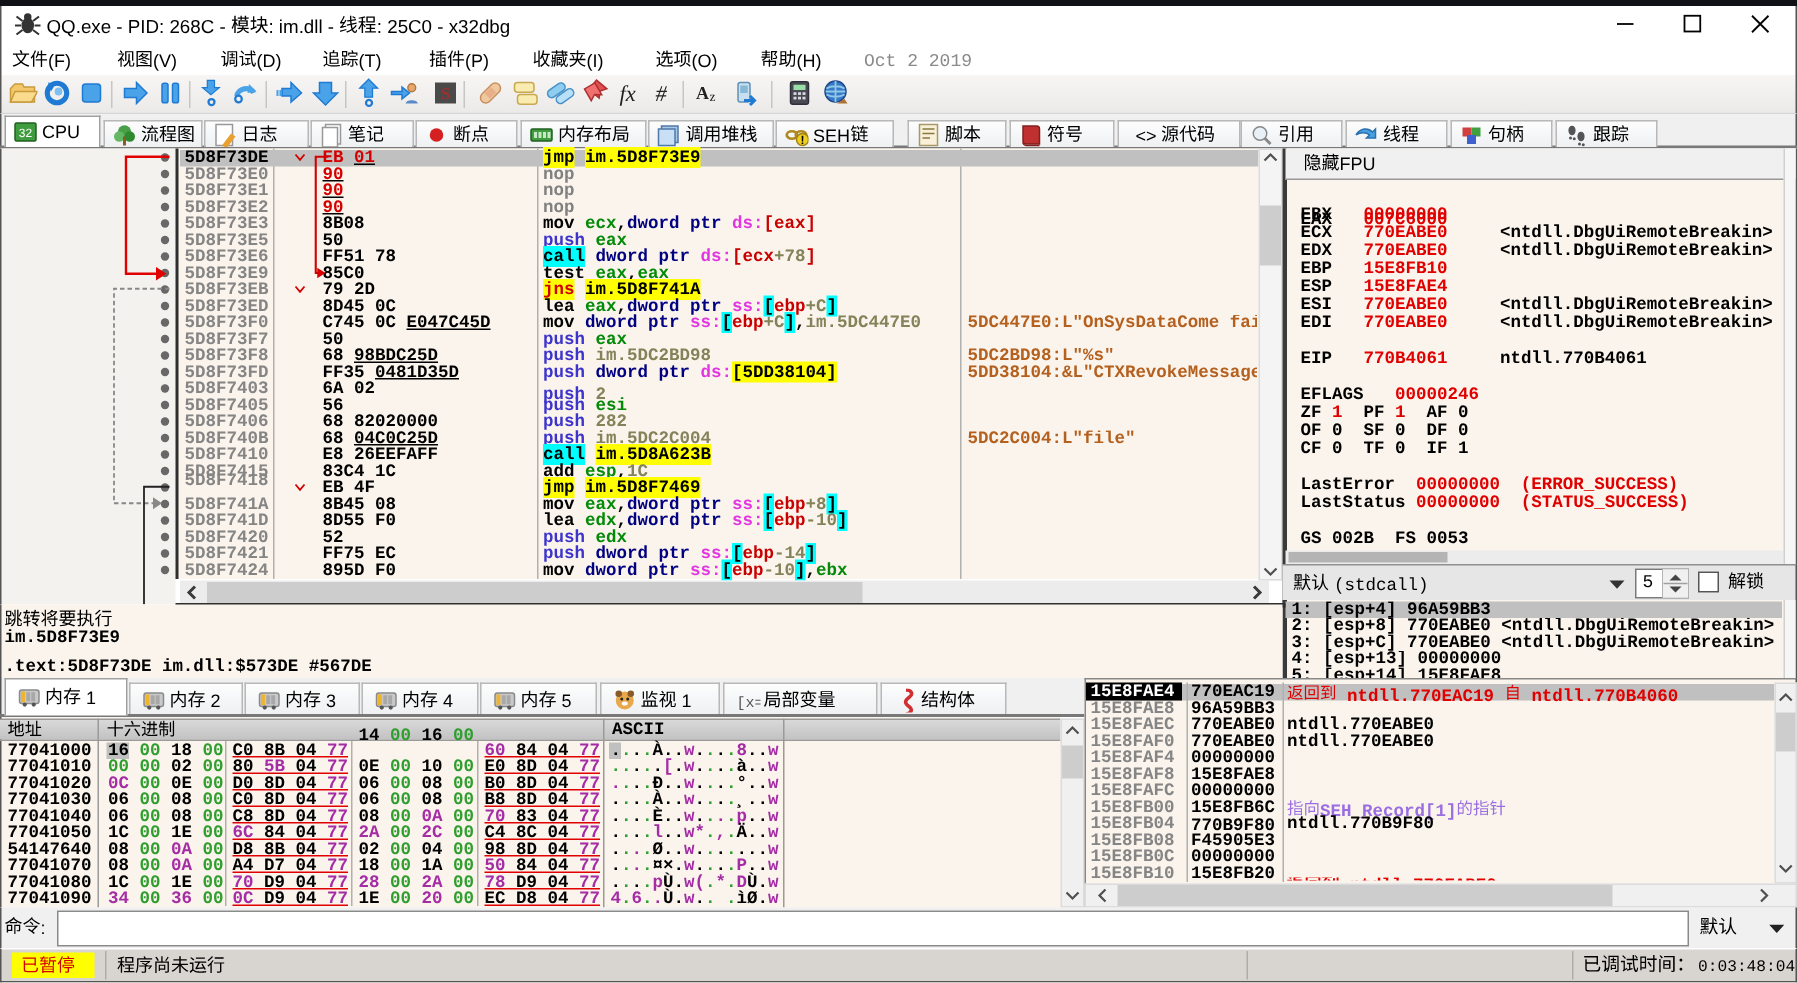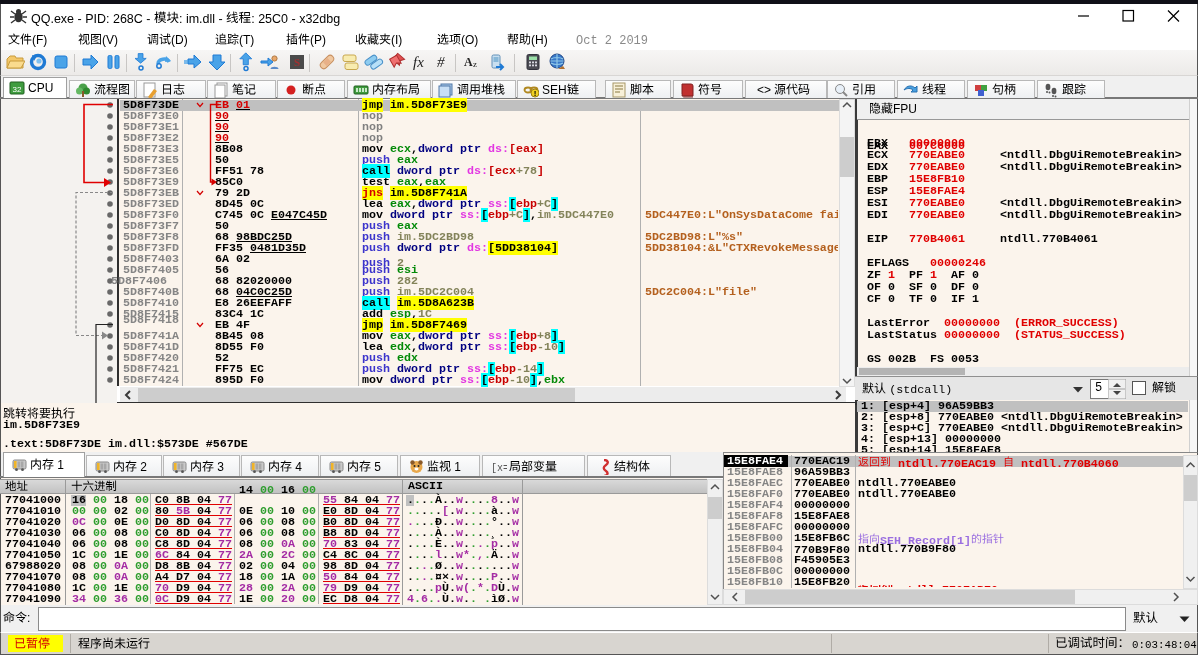--- a/index.html
+++ b/index.html
@@ -380,21 +380,21 @@
 <div class="row mono" style="left:123px;top:242.5px;color:#858585">5D8F73FD</div>
 <div class="row mono" style="left:215px;top:242.5px;color:#000"><span style="color:#000;">FF35 </span><span class="ulk" style="color:#000;">0481D35D</span></div>
 <div class="row mono" style="left:362px;top:242.5px;color:#000"><span class="blu">push</span> <span class="nvy">dword ptr</span> <span class="mag">ds:</span><span class="ylw" style="color:#000">[5DD38104]</span></div>
 <div class="row mono" style="left:645px;top:242.5px;width:193px;overflow:hidden;color:#b4601e">5DD38104:&amp;L"CTXRevokeMessage</div>
 <div class="row mono" style="left:123px;top:253.5px;color:#858585">5D8F7403</div>
 <div class="row mono" style="left:215px;top:253.5px;color:#000"><span style="color:#000;">6A 02</span></div>
 <div class="row mono" style="left:362px;top:258px;color:#000"><span class="blu">push</span> <span class="oli">2</span></div>
 <div class="row mono" style="left:123px;top:264.5px;color:#858585">5D8F7405</div>
 <div class="row mono" style="left:215px;top:264.5px;color:#000"><span style="color:#000;">56</span></div>
 <div class="row mono" style="left:362px;top:264.5px;color:#000"><span class="blu">push</span> <span class="grn">esi</span></div>
-<div class="row mono" style="left:111px;top:275.5px;color:#858585">5D8F7406</div>
+<div class="row mono" style="left:123px;top:275.5px;color:#858585">5D8F7406</div>
 <div class="row mono" style="left:215px;top:275.5px;color:#000"><span style="color:#000;">68 82020000</span></div>
 <div class="row mono" style="left:362px;top:275.5px;color:#000"><span class="blu">push</span> <span class="oli">282</span></div>
 <div class="row mono" style="left:123px;top:286.5px;color:#858585">5D8F740B</div>
 <div class="row mono" style="left:215px;top:286.5px;color:#000"><span style="color:#000;">68 </span><span class="ulk" style="color:#000;">04C0C25D</span></div>
 <div class="row mono" style="left:362px;top:286.5px;color:#000"><span class="blu">push</span> <span class="oli">im.5DC2C004</span></div>
 <div class="row mono" style="left:645px;top:286.5px;width:193px;overflow:hidden;color:#b4601e">5DC2C004:L"file"</div>
 <div class="row mono" style="left:123px;top:297.5px;color:#858585">5D8F7410</div>
 <div class="row mono" style="left:215px;top:297.5px;color:#000"><span style="color:#000;">E8 26EEFAFF</span></div>
 <div class="row mono" style="left:362px;top:297.5px;color:#000"><span class="cyn">call</span> <span class="ylw" style="color:#000">im.5D8A623B</span></div>
 <div class="row mono" style="left:123px;top:308.5px;color:#858585">5D8F7415</div>
@@ -613,21 +613,21 @@
 <div class="ab" style="left:522px;top:479px;width:1px;height:126px;background:#9a9a9a"></div>
 <div class="ab" style="left:150px;top:494px;width:1px;height:110px;background:#b0b0b0"></div>
 <div class="ab" style="left:234px;top:494px;width:1px;height:110px;background:#b0b0b0"></div>
 <div class="ab" style="left:318px;top:494px;width:1px;height:110px;background:#b0b0b0"></div>
 <div class="ab" style="left:71px;top:494.5px;width:15px;height:11px;background:#c0c0c0"></div>
 <div class="ab" style="left:406px;top:494.5px;width:8px;height:11px;background:#c0c0c0"></div>
 <div class="row mono" style="left:5px;top:494.5px;color:#000">77041000</div>
 <div class="row mono" style="left:72px;top:494.5px"><span style="color:#000">16</span> <span style="color:#2f9e2f">00</span> <span style="color:#000">18</span> <span style="color:#2f9e2f">00</span></div>
 <div class="row mono" style="left:155px;top:494.5px;height:10.6px;border-bottom:1.6px solid #e00000"><span style="color:#000">C0</span> <span style="color:#000">8B</span> <span style="color:#000">04</span> <span style="color:#a42ca4">77</span></div>
 <div class="row mono" style="left:239px;top:485px"><span style="color:#000">14</span> <span style="color:#2f9e2f">00</span> <span style="color:#000">16</span> <span style="color:#2f9e2f">00</span></div>
-<div class="row mono" style="left:323px;top:494.5px;height:10.6px;border-bottom:1.6px solid #e00000"><span style="color:#a42ca4">55</span> <span style="color:#000">84</span> <span style="color:#000">04</span> <span style="color:#a42ca4">77</span></div>
+<div class="row mono" style="left:323px;top:494.5px;height:10.6px;border-bottom:1.6px solid #e00000"><span style="color:#a42ca4">60</span> <span style="color:#000">84</span> <span style="color:#000">04</span> <span style="color:#a42ca4">77</span></div>
 <div class="row mono" style="left:407px;top:494.5px"><span style="color:#000">.</span><span style="color:#2f9e2f">.</span><span style="color:#000">.</span><span style="color:#2f9e2f">.</span><span style="color:#000">À</span><span style="color:#000">.</span><span style="color:#000">.</span><span style="color:#a42ca4">w</span><span style="color:#000">.</span><span style="color:#2f9e2f">.</span><span style="color:#000">.</span><span style="color:#2f9e2f">.</span><span style="color:#a42ca4">8</span><span style="color:#000">.</span><span style="color:#000">.</span><span style="color:#a42ca4">w</span></div>
 <div class="row mono" style="left:5px;top:505.5px;color:#000">77041010</div>
 <div class="row mono" style="left:72px;top:505.5px"><span style="color:#2f9e2f">00</span> <span style="color:#2f9e2f">00</span> <span style="color:#000">02</span> <span style="color:#2f9e2f">00</span></div>
 <div class="row mono" style="left:155px;top:505.5px;height:10.6px;border-bottom:1.6px solid #e00000"><span style="color:#000">80</span> <span style="color:#a42ca4">5B</span> <span style="color:#000">04</span> <span style="color:#a42ca4">77</span></div>
 <div class="row mono" style="left:239px;top:505.5px"><span style="color:#000">0E</span> <span style="color:#2f9e2f">00</span> <span style="color:#000">10</span> <span style="color:#2f9e2f">00</span></div>
 <div class="row mono" style="left:323px;top:505.5px;height:10.6px;border-bottom:1.6px solid #e00000"><span style="color:#000">E0</span> <span style="color:#000">8D</span> <span style="color:#000">04</span> <span style="color:#a42ca4">77</span></div>
 <div class="row mono" style="left:407px;top:505.5px"><span style="color:#2f9e2f">.</span><span style="color:#2f9e2f">.</span><span style="color:#000">.</span><span style="color:#2f9e2f">.</span><span style="color:#000">.</span><span style="color:#a42ca4">[</span><span style="color:#000">.</span><span style="color:#a42ca4">w</span><span style="color:#000">.</span><span style="color:#2f9e2f">.</span><span style="color:#000">.</span><span style="color:#2f9e2f">.</span><span style="color:#000">à</span><span style="color:#000">.</span><span style="color:#000">.</span><span style="color:#a42ca4">w</span></div>
 <div class="row mono" style="left:5px;top:516.5px;color:#000">77041020</div>
 <div class="row mono" style="left:72px;top:516.5px"><span style="color:#a42ca4">0C</span> <span style="color:#2f9e2f">00</span> <span style="color:#000">0E</span> <span style="color:#2f9e2f">00</span></div>
 <div class="row mono" style="left:155px;top:516.5px;height:10.6px;border-bottom:1.6px solid #e00000"><span style="color:#000">D0</span> <span style="color:#000">8D</span> <span style="color:#000">04</span> <span style="color:#a42ca4">77</span></div>
@@ -645,37 +645,37 @@
 <div class="row mono" style="left:155px;top:538.5px;height:10.6px;border-bottom:1.6px solid #e00000"><span style="color:#000">C8</span> <span style="color:#000">8D</span> <span style="color:#000">04</span> <span style="color:#a42ca4">77</span></div>
 <div class="row mono" style="left:239px;top:538.5px"><span style="color:#000">08</span> <span style="color:#2f9e2f">00</span> <span style="color:#a42ca4">0A</span> <span style="color:#2f9e2f">00</span></div>
 <div class="row mono" style="left:323px;top:538.5px;height:10.6px;border-bottom:1.6px solid #e00000"><span style="color:#a42ca4">70</span> <span style="color:#000">83</span> <span style="color:#000">04</span> <span style="color:#a42ca4">77</span></div>
 <div class="row mono" style="left:407px;top:538.5px"><span style="color:#000">.</span><span style="color:#2f9e2f">.</span><span style="color:#000">.</span><span style="color:#2f9e2f">.</span><span style="color:#000">È</span><span style="color:#000">.</span><span style="color:#000">.</span><span style="color:#a42ca4">w</span><span style="color:#000">.</span><span style="color:#2f9e2f">.</span><span style="color:#a42ca4">.</span><span style="color:#2f9e2f">.</span><span style="color:#a42ca4">p</span><span style="color:#000">.</span><span style="color:#000">.</span><span style="color:#a42ca4">w</span></div>
 <div class="row mono" style="left:5px;top:549.5px;color:#000">77041050</div>
 <div class="row mono" style="left:72px;top:549.5px"><span style="color:#000">1C</span> <span style="color:#2f9e2f">00</span> <span style="color:#000">1E</span> <span style="color:#2f9e2f">00</span></div>
 <div class="row mono" style="left:155px;top:549.5px;height:10.6px;border-bottom:1.6px solid #e00000"><span style="color:#a42ca4">6C</span> <span style="color:#000">84</span> <span style="color:#000">04</span> <span style="color:#a42ca4">77</span></div>
 <div class="row mono" style="left:239px;top:549.5px"><span style="color:#a42ca4">2A</span> <span style="color:#2f9e2f">00</span> <span style="color:#a42ca4">2C</span> <span style="color:#2f9e2f">00</span></div>
 <div class="row mono" style="left:323px;top:549.5px;height:10.6px;border-bottom:1.6px solid #e00000"><span style="color:#000">C4</span> <span style="color:#000">8C</span> <span style="color:#000">04</span> <span style="color:#a42ca4">77</span></div>
 <div class="row mono" style="left:407px;top:549.5px"><span style="color:#000">.</span><span style="color:#2f9e2f">.</span><span style="color:#000">.</span><span style="color:#2f9e2f">.</span><span style="color:#a42ca4">l</span><span style="color:#000">.</span><span style="color:#000">.</span><span style="color:#a42ca4">w</span><span style="color:#a42ca4">*</span><span style="color:#2f9e2f">.</span><span style="color:#a42ca4">,</span><span style="color:#2f9e2f">.</span><span style="color:#000">Ä</span><span style="color:#000">.</span><span style="color:#000">.</span><span style="color:#a42ca4">w</span></div>
-<div class="row mono" style="left:5px;top:560.5px;color:#000">67988020</div>
+<div class="row mono" style="left:5px;top:560.5px;color:#000">54147640</div>
 <div class="row mono" style="left:72px;top:560.5px"><span style="color:#000">08</span> <span style="color:#2f9e2f">00</span> <span style="color:#a42ca4">0A</span> <span style="color:#2f9e2f">00</span></div>
 <div class="row mono" style="left:155px;top:560.5px;height:10.6px;border-bottom:1.6px solid #e00000"><span style="color:#000">D8</span> <span style="color:#000">8B</span> <span style="color:#000">04</span> <span style="color:#a42ca4">77</span></div>
 <div class="row mono" style="left:239px;top:560.5px"><span style="color:#000">02</span> <span style="color:#2f9e2f">00</span> <span style="color:#000">04</span> <span style="color:#2f9e2f">00</span></div>
 <div class="row mono" style="left:323px;top:560.5px;height:10.6px;border-bottom:1.6px solid #e00000"><span style="color:#000">98</span> <span style="color:#000">8D</span> <span style="color:#000">04</span> <span style="color:#a42ca4">77</span></div>
 <div class="row mono" style="left:407px;top:560.5px"><span style="color:#000">.</span><span style="color:#2f9e2f">.</span><span style="color:#a42ca4">.</span><span style="color:#2f9e2f">.</span><span style="color:#000">Ø</span><span style="color:#000">.</span><span style="color:#000">.</span><span style="color:#a42ca4">w</span><span style="color:#000">.</span><span style="color:#2f9e2f">.</span><span style="color:#000">.</span><span style="color:#2f9e2f">.</span><span style="color:#000">.</span><span style="color:#000">.</span><span style="color:#000">.</span><span style="color:#a42ca4">w</span></div>
 <div class="row mono" style="left:5px;top:571.5px;color:#000">77041070</div>
 <div class="row mono" style="left:72px;top:571.5px"><span style="color:#000">08</span> <span style="color:#2f9e2f">00</span> <span style="color:#a42ca4">0A</span> <span style="color:#2f9e2f">00</span></div>
 <div class="row mono" style="left:155px;top:571.5px;height:10.6px;border-bottom:1.6px solid #e00000"><span style="color:#000">A4</span> <span style="color:#000">D7</span> <span style="color:#000">04</span> <span style="color:#a42ca4">77</span></div>
 <div class="row mono" style="left:239px;top:571.5px"><span style="color:#000">18</span> <span style="color:#2f9e2f">00</span> <span style="color:#000">1A</span> <span style="color:#2f9e2f">00</span></div>
 <div class="row mono" style="left:323px;top:571.5px;height:10.6px;border-bottom:1.6px solid #e00000"><span style="color:#a42ca4">50</span> <span style="color:#000">84</span> <span style="color:#000">04</span> <span style="color:#a42ca4">77</span></div>
 <div class="row mono" style="left:407px;top:571.5px"><span style="color:#000">.</span><span style="color:#2f9e2f">.</span><span style="color:#a42ca4">.</span><span style="color:#2f9e2f">.</span><span style="color:#000">¤</span><span style="color:#000">×</span><span style="color:#000">.</span><span style="color:#a42ca4">w</span><span style="color:#000">.</span><span style="color:#2f9e2f">.</span><span style="color:#000">.</span><span style="color:#2f9e2f">.</span><span style="color:#a42ca4">P</span><span style="color:#000">.</span><span style="color:#000">.</span><span style="color:#a42ca4">w</span></div>
 <div class="row mono" style="left:5px;top:582.5px;color:#000">77041080</div>
 <div class="row mono" style="left:72px;top:582.5px"><span style="color:#000">1C</span> <span style="color:#2f9e2f">00</span> <span style="color:#000">1E</span> <span style="color:#2f9e2f">00</span></div>
 <div class="row mono" style="left:155px;top:582.5px;height:10.6px;border-bottom:1.6px solid #e00000"><span style="color:#a42ca4">70</span> <span style="color:#000">D9</span> <span style="color:#000">04</span> <span style="color:#a42ca4">77</span></div>
 <div class="row mono" style="left:239px;top:582.5px"><span style="color:#a42ca4">28</span> <span style="color:#2f9e2f">00</span> <span style="color:#a42ca4">2A</span> <span style="color:#2f9e2f">00</span></div>
-<div class="row mono" style="left:323px;top:582.5px;height:10.6px;border-bottom:1.6px solid #e00000"><span style="color:#a42ca4">79</span> <span style="color:#000">D9</span> <span style="color:#000">04</span> <span style="color:#a42ca4">77</span></div>
+<div class="row mono" style="left:323px;top:582.5px;height:10.6px;border-bottom:1.6px solid #e00000"><span style="color:#a42ca4">78</span> <span style="color:#000">D9</span> <span style="color:#000">04</span> <span style="color:#a42ca4">77</span></div>
 <div class="row mono" style="left:407px;top:582.5px"><span style="color:#000">.</span><span style="color:#2f9e2f">.</span><span style="color:#000">.</span><span style="color:#2f9e2f">.</span><span style="color:#a42ca4">p</span><span style="color:#000">Ù</span><span style="color:#000">.</span><span style="color:#a42ca4">w</span><span style="color:#a42ca4">(</span><span style="color:#2f9e2f">.</span><span style="color:#a42ca4">*</span><span style="color:#2f9e2f">.</span><span style="color:#a42ca4">D</span><span style="color:#000">Ù</span><span style="color:#000">.</span><span style="color:#a42ca4">w</span></div>
 <div class="row mono" style="left:5px;top:593.5px;color:#000">77041090</div>
 <div class="row mono" style="left:72px;top:593.5px"><span style="color:#a42ca4">34</span> <span style="color:#2f9e2f">00</span> <span style="color:#a42ca4">36</span> <span style="color:#2f9e2f">00</span></div>
 <div class="row mono" style="left:155px;top:593.5px;height:10.6px;border-bottom:1.6px solid #e00000"><span style="color:#a42ca4">0C</span> <span style="color:#000">D9</span> <span style="color:#000">04</span> <span style="color:#a42ca4">77</span></div>
 <div class="row mono" style="left:239px;top:593.5px"><span style="color:#000">1E</span> <span style="color:#2f9e2f">00</span> <span style="color:#a42ca4">20</span> <span style="color:#2f9e2f">00</span></div>
 <div class="row mono" style="left:323px;top:593.5px;height:10.6px;border-bottom:1.6px solid #e00000"><span style="color:#000">EC</span> <span style="color:#000">D8</span> <span style="color:#000">04</span> <span style="color:#a42ca4">77</span></div>
 <div class="row mono" style="left:407px;top:593.5px"><span style="color:#a42ca4">4</span><span style="color:#2f9e2f">.</span><span style="color:#a42ca4">6</span><span style="color:#2f9e2f">.</span><span style="color:#a42ca4">.</span><span style="color:#000">Ù</span><span style="color:#000">.</span><span style="color:#a42ca4">w</span><span style="color:#000">.</span><span style="color:#2f9e2f">.</span><span style="color:#a42ca4"> </span><span style="color:#2f9e2f">.</span><span style="color:#000">ì</span><span style="color:#000">Ø</span><span style="color:#000">.</span><span style="color:#a42ca4">w</span></div>
 <div class="ab" style="left:707px;top:479px;width:16px;height:126px;background:#f0f0f0;border:1px solid #dcdcdc"></div>
 <svg class="ic" style="left:707px;top:479px" width="16" height="126" viewBox="0 0 16 126">
     <path d="M4 10l4-4 4 4" stroke="#505050" stroke-width="1.5" fill="none"></path>

